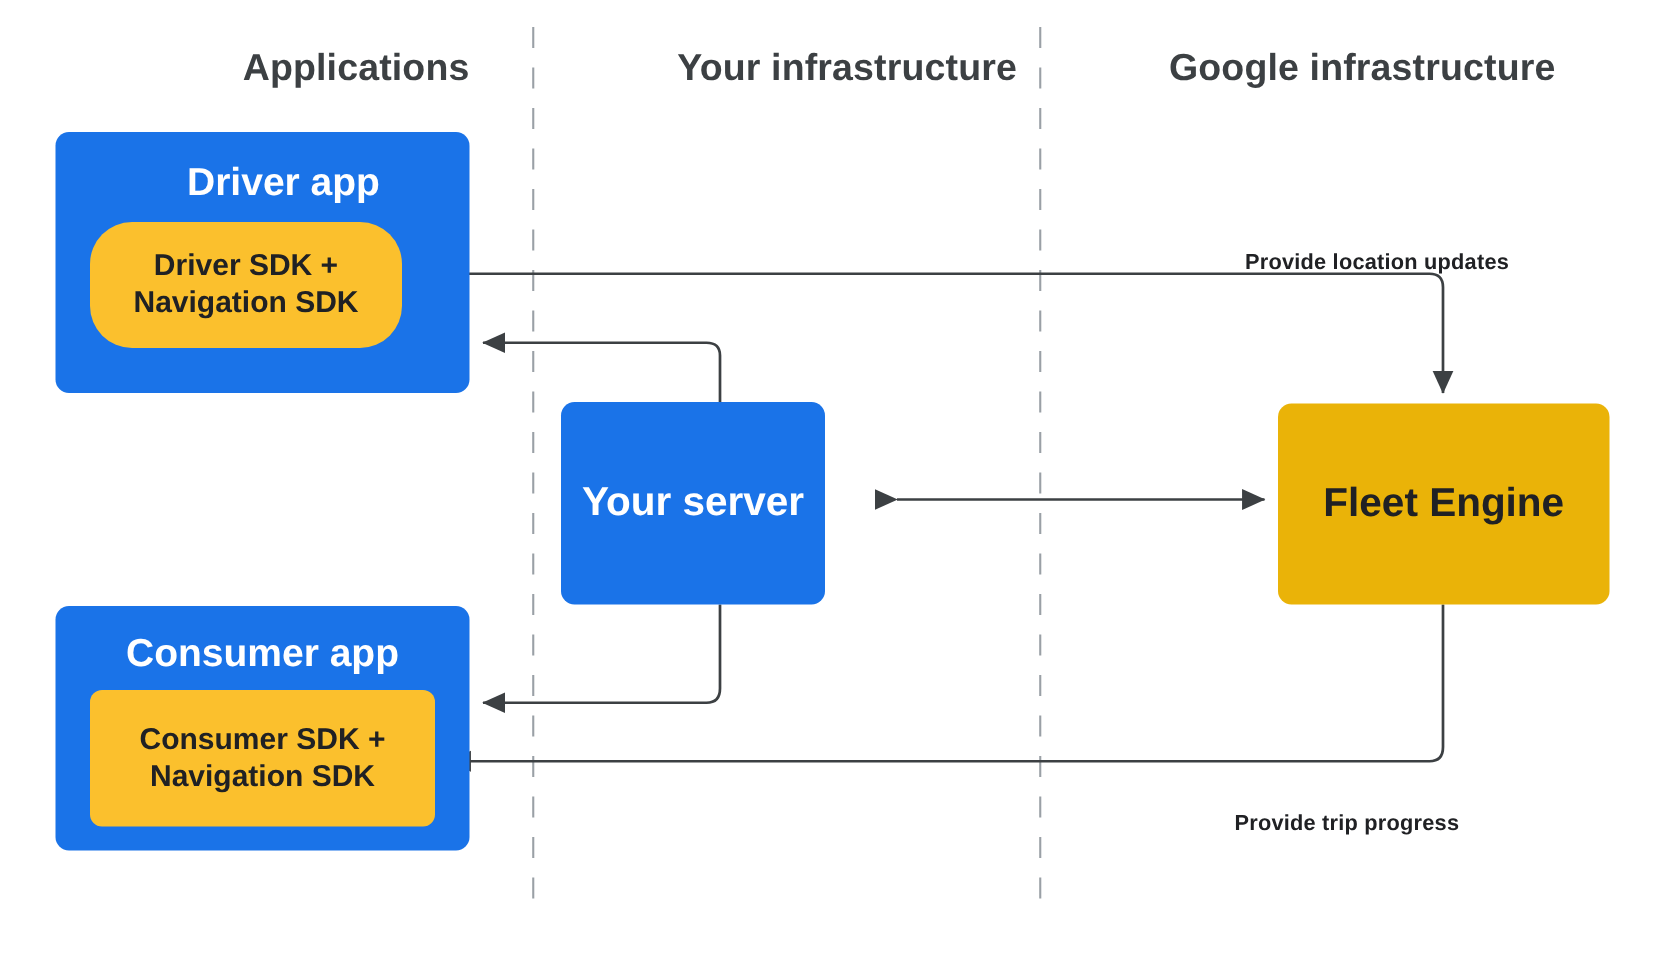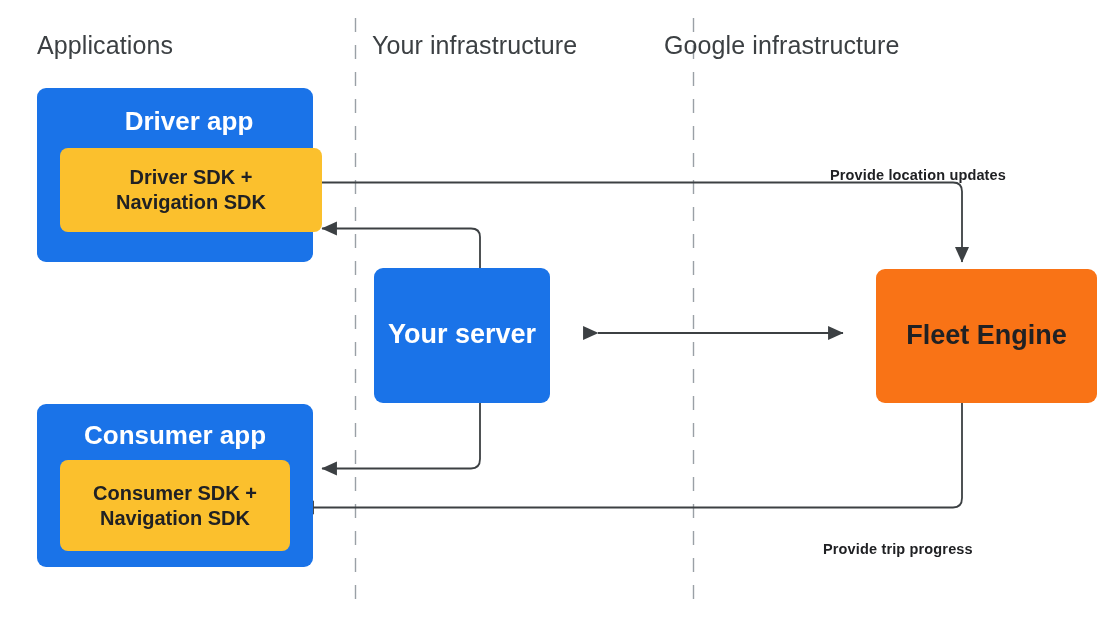--- a/index.html
+++ b/index.html
@@ -26,38 +26,38 @@
     width: 1103px;
     height: 635px;
     pointer-events: none;
   }
 
   
   .col-heading {
     position: absolute;
     color: #3c4043;
     font-size: 25px;
-    font-weight: 400;
+    font-weight: 700;
     letter-spacing: 0.1px;
-    text-align: left;
+    text-align: right;
     white-space: nowrap;
     line-height: 1;
   }
   #heading-applications { left: 37px;  top: 33px; width: 276px; }
-  #heading-your-infra   { left: 372px; top: 33px; width: 330px; }
+  #heading-your-infra   { left: 348px; top: 33px; width: 330px; }
   #heading-google-infra { left: 664px; top: 33px; width: 373px; }
 
   
   .box {
     position: absolute;
     border-radius: 9px;
     box-sizing: border-box;
   }
   .box-blue   { background: #1a73e8; }
-  .box-yellow { background: #f97316; margin-left: 24px; }
+  .box-yellow { background: #eab308; }
 
   .app-title {
     position: absolute;
     left: 0;
     right: 0;
     color: #ffffff;
     font-size: 26px;
     font-weight: bold;
     text-align: center;
     white-space: nowrap;
@@ -88,21 +88,21 @@
     font-weight: bold;
     white-space: nowrap;
     line-height: 1;
   }
   .node-label.on-blue   { color: #ffffff; }
   .node-label.on-yellow { color: #202124; }
 
   
   #driver-app { left: 37px; top: 88px; width: 276px; height: 174px; }
   #driver-app .app-title { top: 20px; padding-left: 28px; }
-  #driver-app .sdk-box   { left: 23px; top: 60px; width: 262px; height: 84px; }
+  #driver-app .sdk-box   { left: 23px; top: 60px; width: 208px; height: 84px; border-radius: 28px; }
 
   
   #consumer-app { left: 37px; top: 404px; width: 276px; height: 163px; }
   #consumer-app .app-title { top: 18px; }
   #consumer-app .sdk-box   { left: 23px; top: 56px; width: 230px; height: 91px; }
 
   
   #your-server { left: 374px; top: 268px; width: 176px; height: 135px; }
   #your-server .node-label { top: 53px; }
 

